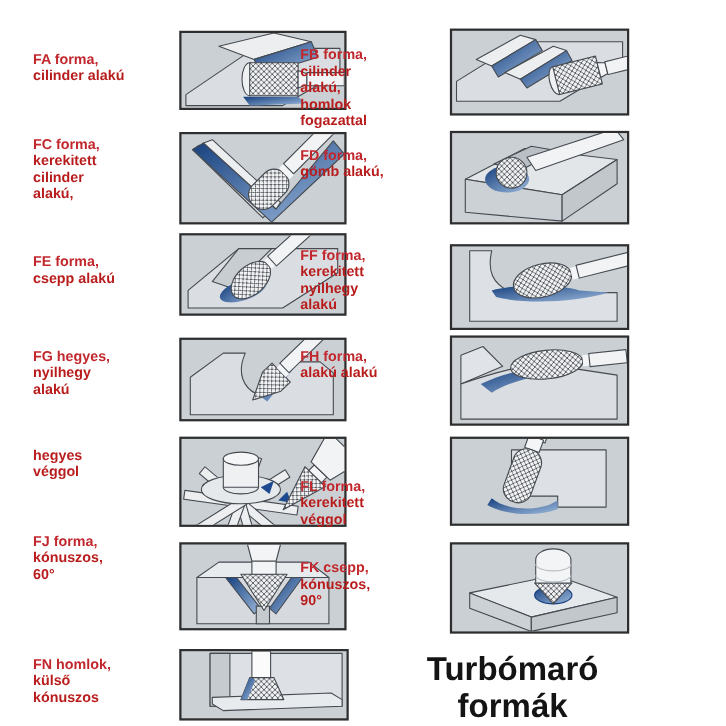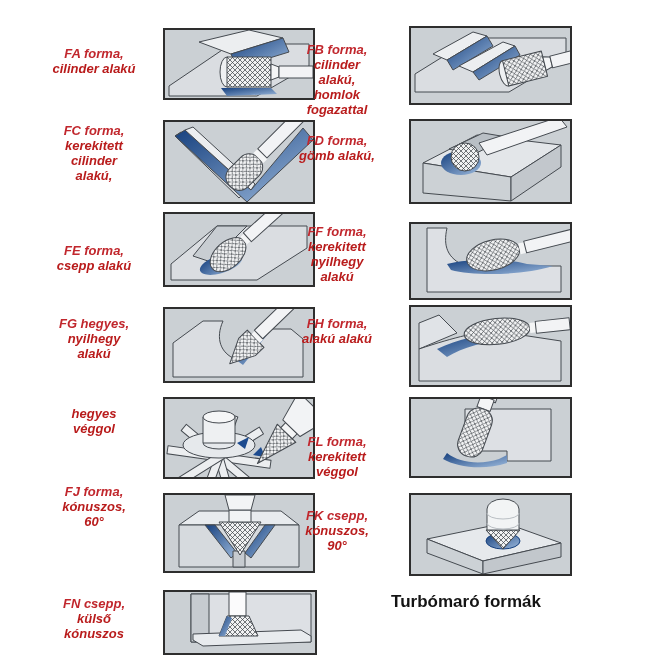--- a/index.html
+++ b/index.html
@@ -1,26 +1,26 @@
 <!DOCTYPE html>
 <html><head>
 <meta charset="utf-8">
 <style>
   html,body{margin:0;padding:0;background:#ffffff;}
   #page{position:relative;width:660px;height:660px;background:#ffffff;overflow:hidden;
         font-family:"Liberation Sans",sans-serif;}
-  .lab{position:absolute;text-align:center;font-weight:bold;font-size:13px;line-height:15px;font-style:italic;}
+  .lab{position:absolute;text-align:left;font-weight:bold;font-size:13px;line-height:15px;}
   .lab .code{color:#c1272d;}
   .lab .desc{color:#b91c1c;white-space:pre-line;}
   .fig{position:absolute;box-sizing:border-box;border:2px solid #2e2e2e;background:#cbd0d4;}
   .fig svg{display:block;width:100%;height:100%;}
   
   #la-fa{left:30px;width:128px;top:46px;}
   #la-fc{left:30px;width:128px;top:123px;}
-  #la-fe{left:30px;width:128px;top:230px;margin-top:13px;}
+  #la-fe{left:30px;width:128px;top:230px;}
   #la-fg{left:30px;width:128px;top:316px;}
   #la-fm{left:30px;width:128px;top:406px;}
   #la-fj{left:30px;width:128px;top:484px;}
   #la-fn{left:30px;width:128px;top:596px;}
   
   #la-fb{left:273px;width:128px;top:42px;}
   #la-fd{left:273px;width:128px;top:133px;}
   #la-ff{left:273px;width:128px;top:224px;}
   #la-fh{left:273px;width:128px;top:316px;}
   #la-fl{left:273px;width:128px;top:410px;margin-top:24px;}
@@ -33,21 +33,21 @@
   #fig-fe{left:163px;top:212px;width:152px;height:75px;}
   #fig-ff{left:409px;top:222px;width:163px;height:78px;}
   #fig-fg{left:163px;top:307px;width:152px;height:76px;}
   #fig-fh{left:409px;top:305px;width:163px;height:82px;}
   #fig-fm{left:163px;top:397px;width:152px;height:82px;}
   #fig-fl{left:409px;top:397px;width:163px;height:81px;}
   #fig-fj{left:163px;top:493px;width:152px;height:80px;}
   #fig-fk{left:409px;top:493px;width:163px;height:83px;}
   #fig-fn{left:163px;top:590px;width:154px;height:65px;}
   #title{position:absolute;left:358px;top:592px;width:216px;text-align:center;
-         font-size:17px;font-weight:bold;color:#141414;}
+         font-size:30px;font-weight:bold;color:#141414;}
 </style>
 </head>
 <body>
 
 <div id="page">
 
 <svg width="0" height="0" style="position:absolute" aria-hidden="true">
  <defs>
   <pattern id="xh" patternUnits="userSpaceOnUse" width="5" height="5">
     <rect width="5" height="5" fill="#f1f2f3"></rect>
@@ -315,21 +315,21 @@
    <polygon points="72,66 150,48 150,62 72,79" fill="#c2c7cc"></polygon>
    <ellipse cx="92" cy="46" rx="17" ry="8" fill="url(#blg)" stroke="#16407e"></ellipse>
    <polygon points="75,35 109,35 92,54" fill="url(#xh)"></polygon>
    <path d="M76,35 L76,14 A16,10 0 0 1 108,14 L108,35 Z" fill="#f2f4f5"></path>
    <path d="M76,18 A16,6 0 0 0 108,18 M76,28 A16,6 0 0 0 108,28" fill="none" stroke="#b9bec3"></path>
   </g>
  </svg>
 </div>
 
 <div class="lab" id="la-fn">
-  <div class="code">FN csepp,</div>
+  <div class="code">FN homlok,</div>
   <div class="desc">külső
 kónuszos</div>
 </div>
 <div class="fig" id="fig-fn">
  <svg viewBox="0 0 150 61" preserveAspectRatio="none">
   <g stroke="#454a50" stroke-width="1" stroke-linejoin="round">
    <rect x="26" y="2" width="120" height="48" fill="#dde0e4"></rect>
    <rect x="26" y="2" width="18" height="48" fill="#c6cbd0"></rect>
    <polygon points="28,42 136,38 146,44 146,50 38,54 28,48" fill="#e8ebee"></polygon>
    <rect x="64" y="0" width="17" height="24" fill="#fbfbfc"></rect>

